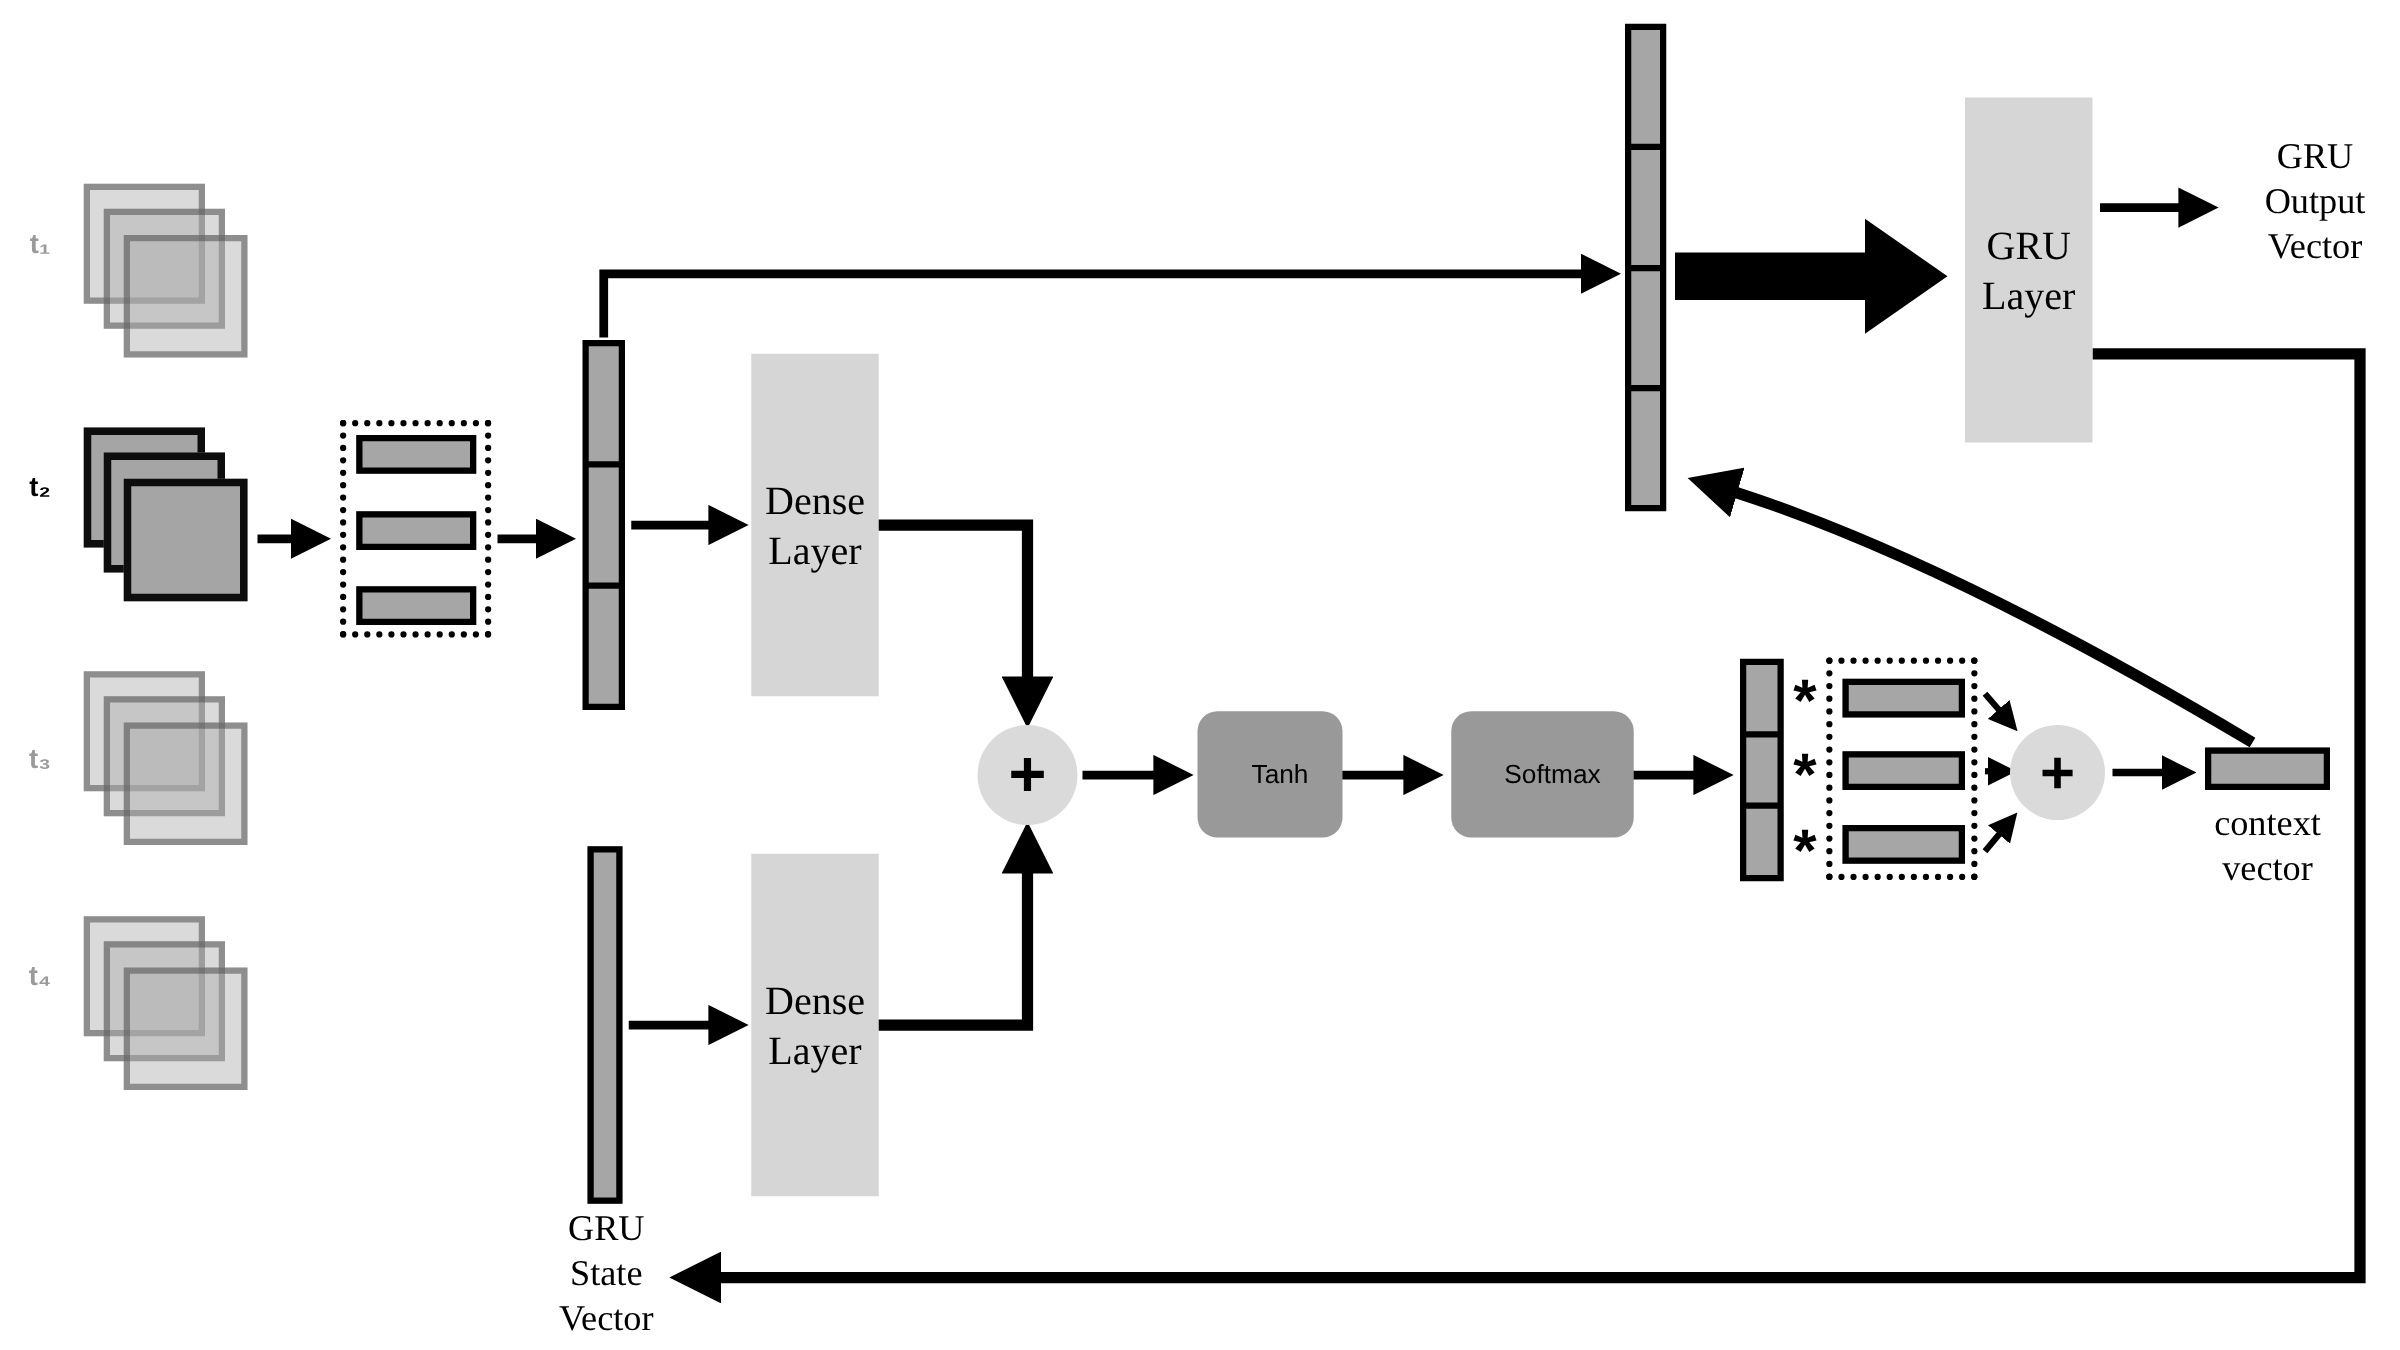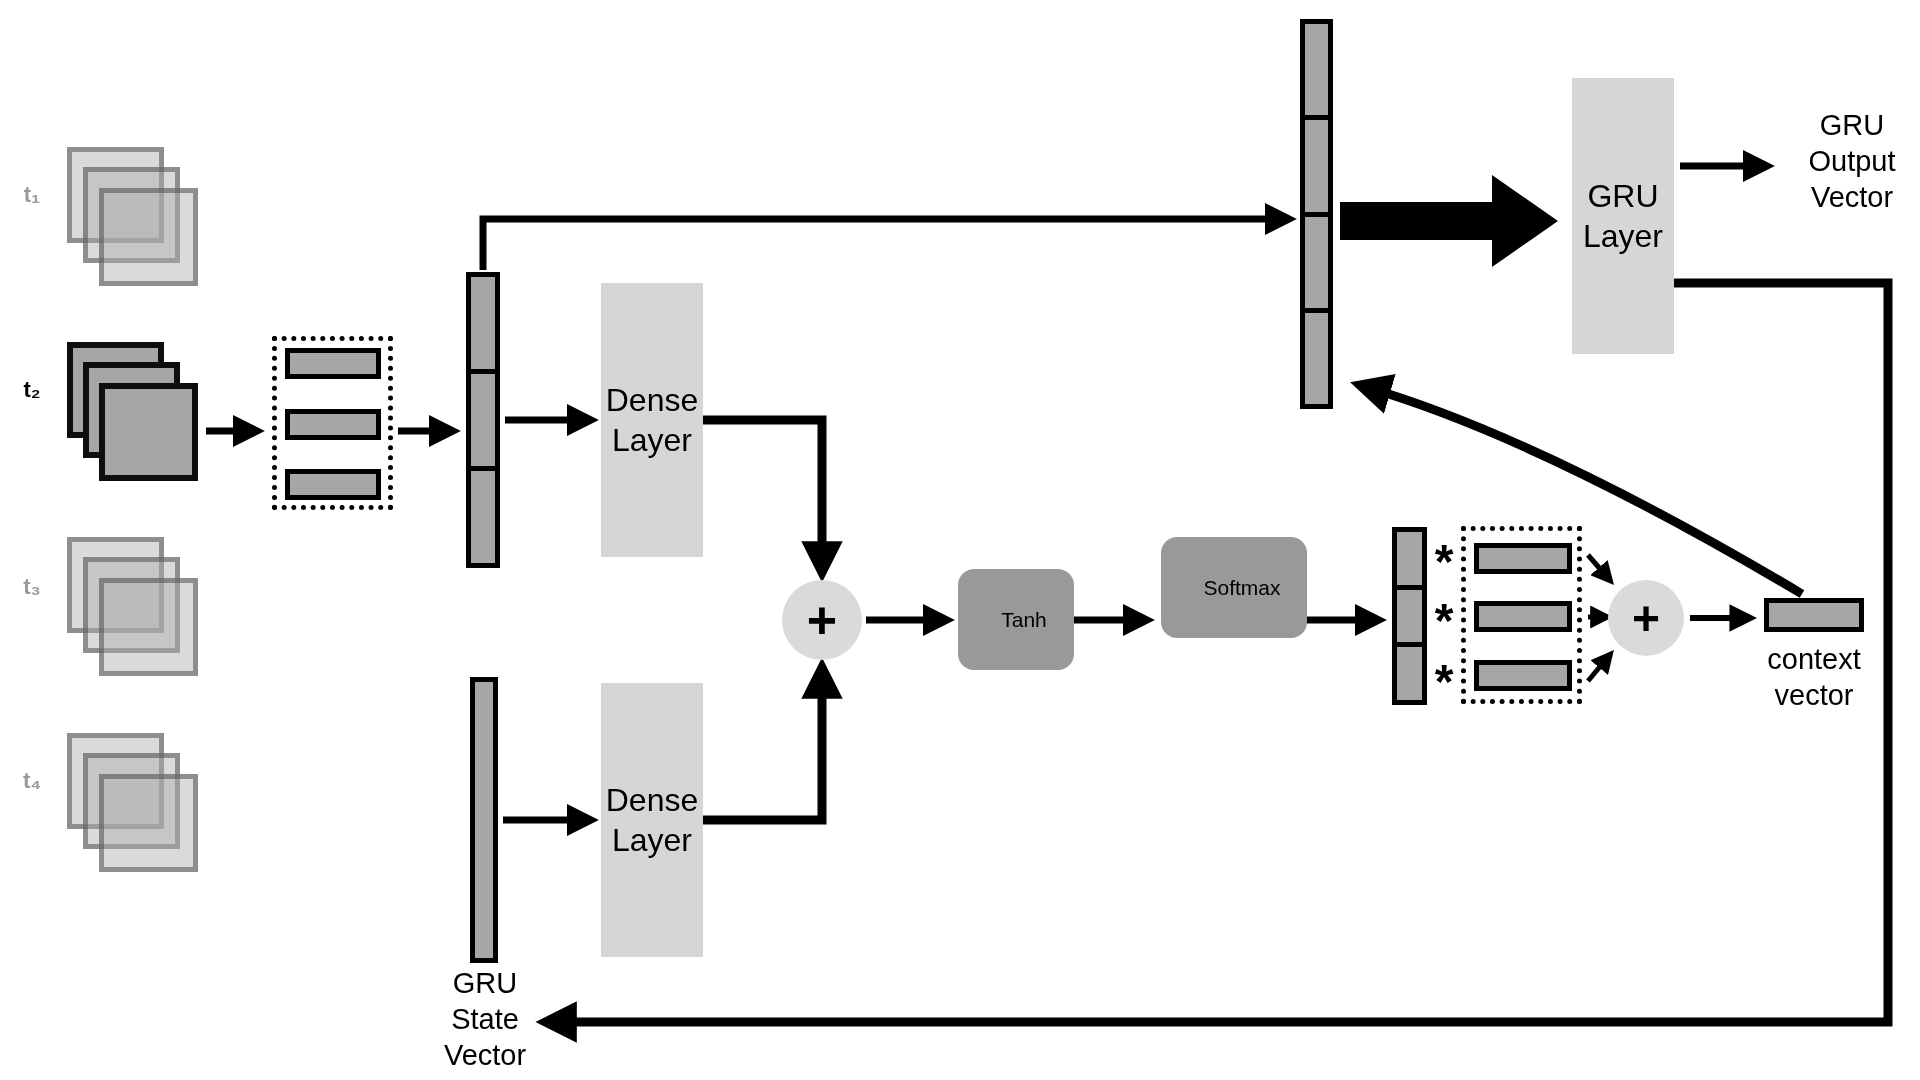--- a/index.html
+++ b/index.html
@@ -1,20 +1,20 @@
 <!DOCTYPE html>
 <html><head>
 <meta charset="utf-8">
 <style>
   html,body{margin:0;padding:0;background:#fff;}
   #canvas{
     position:relative;width:1920px;height:1080px;background:#ffffff;overflow:hidden;
     font-family:"Liberation Sans", sans-serif;color:#000;
   }
-  .ml{white-space:pre-line;}
+  .ml{white-space:pre-line;font-family:Liberation Serif, serif;}
   
   .stack{position:absolute;width:132px;height:140px;}
   .stack .sq{position:absolute;width:97px;height:96px;box-sizing:border-box;}
   .stack.faded .sq{background:rgba(173,173,173,0.45);border:5px solid rgba(80,80,80,0.55);}
   .stack.bold .sq{background:#a5a5a5;border:6px solid #0d0d0d;}
   .sq.s1{left:0;top:0;}
   .sq.s2{left:16px;top:20px;}
   .sq.s3{left:32px;top:41px;width:99px;height:98px;}
   .tlabel{position:absolute;width:44px;text-align:center;font-size:22px;font-weight:bold;line-height:1;}
   .tlabel.faded{color:#9a9a9a;}
@@ -92,21 +92,21 @@
     <div class="sq s3"></div>
   </div>
 
   <div class="tlabel" style="left:10px;top:379px;">t₂</div>
   <div class="stack bold" style="left:67px;top:342px;">
     <div class="sq s1"></div>
     <div class="sq s2"></div>
     <div class="sq s3"></div>
   </div>
 
-  <div class="tlabel faded" style="left:10px;top:576px;">t₃</div>
+  <div class="tlabel faded" style="left:10px;top:596px;">t₃</div>
   <div class="stack faded" style="left:67px;top:537px;">
     <div class="sq s1"></div>
     <div class="sq s2"></div>
     <div class="sq s3"></div>
   </div>
 
   <div class="tlabel faded" style="left:10px;top:770px;">t₄</div>
   <div class="stack faded" style="left:67px;top:733px;">
     <div class="sq s1"></div>
     <div class="sq s2"></div>
@@ -126,21 +126,21 @@
   </div>
 
   <div class="block ml" style="left:601px;top:283px;width:102px;height:274px;">Dense
 Layer</div>
   <div class="block ml" style="left:601px;top:683px;width:102px;height:274px;">Dense
 Layer</div>
 
   <div class="addc" style="left:782px;top:580px;width:80px;height:80px;">+</div>
 
   <div class="op" style="left:958px;top:569px;width:100px;height:101px;">Tanh</div>
-  <div class="op" style="left:1161px;top:537px;width:130px;height:101px;">Softmax</div>
+  <div class="op" style="left:1161px;top:569px;width:130px;height:101px;">Softmax</div>
 
   <div class="vbar" style="left:1392px;top:527px;width:35px;height:178px;">
     <div class="seg"></div>
     <div class="seg"></div>
     <div class="seg"></div>
   </div>
 
   <div class="star" style="left:1431px;top:538px;">*</div>
   <div class="star" style="left:1431px;top:597px;">*</div>
   <div class="star" style="left:1431px;top:658px;">*</div>

